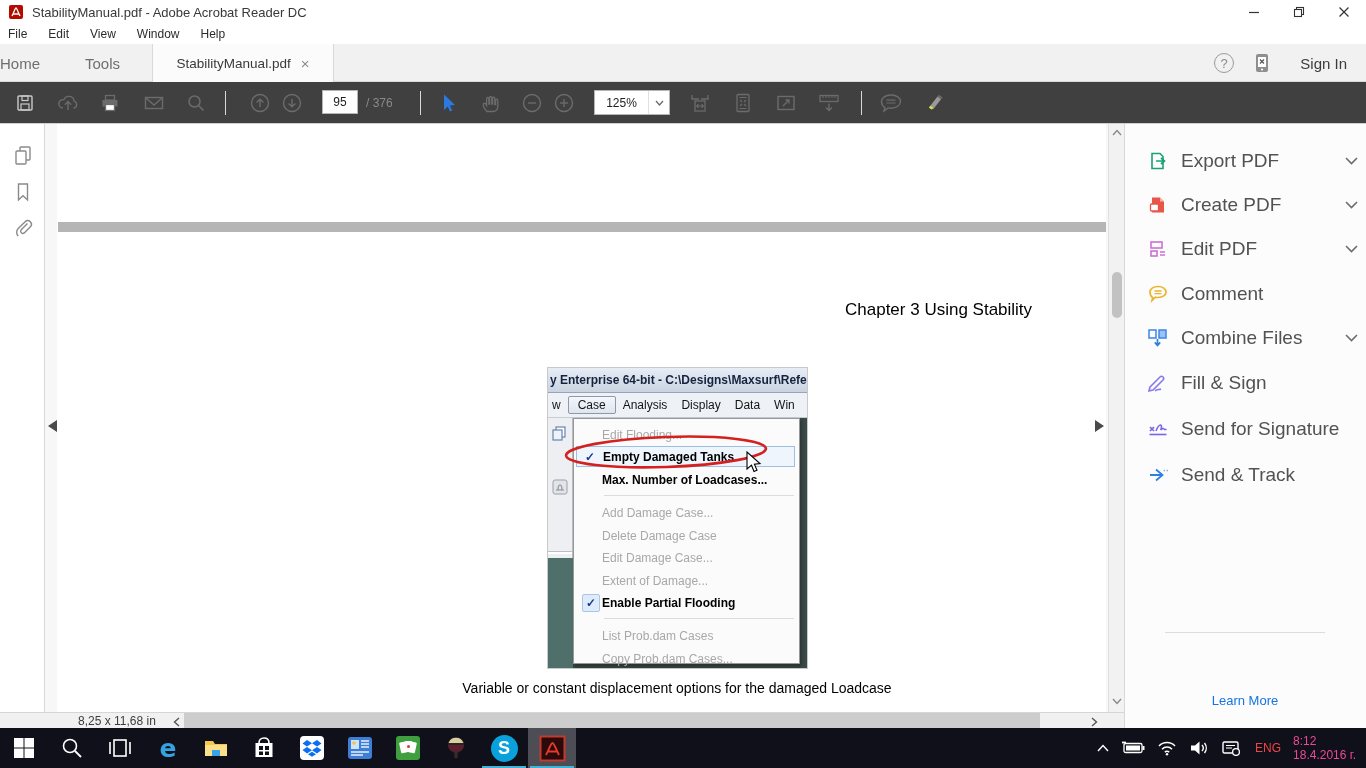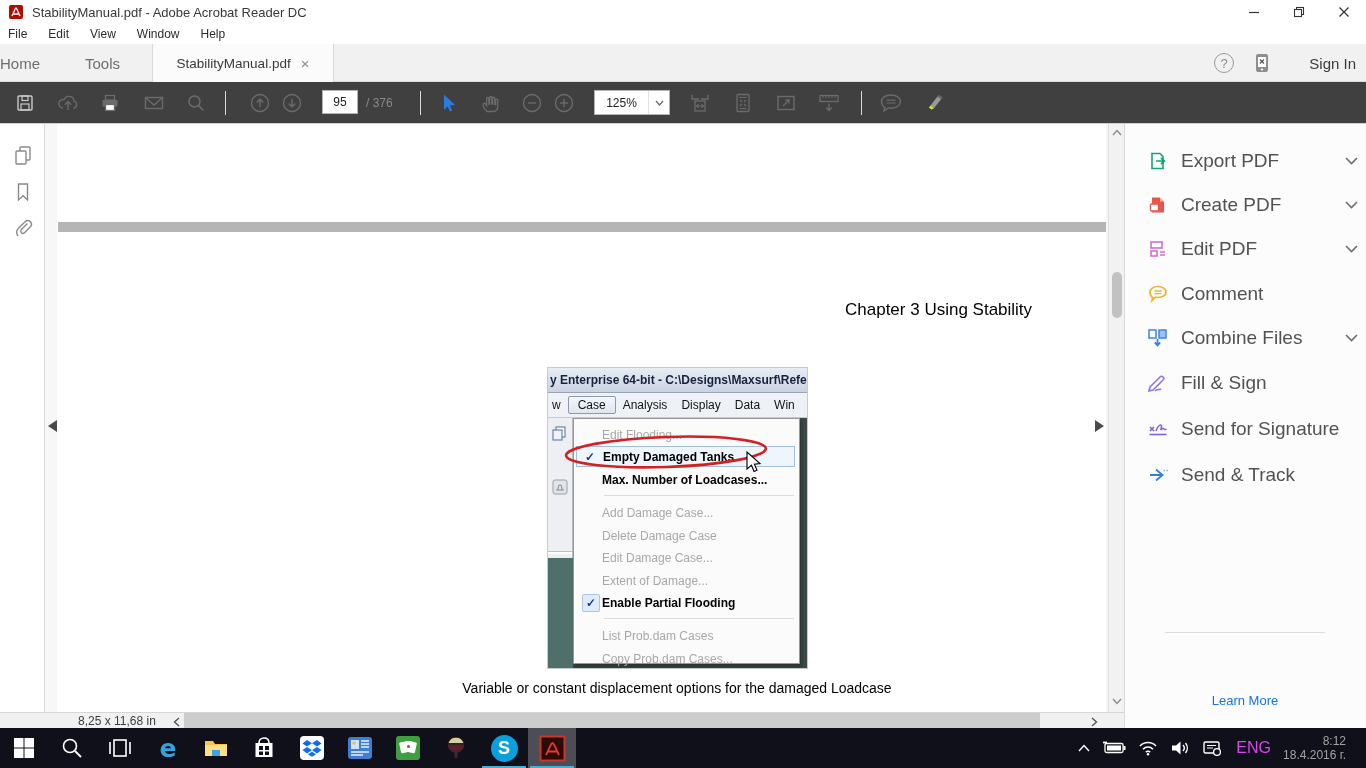--- a/index.html
+++ b/index.html
@@ -14,21 +14,21 @@
   .winbtn{width:45px;height:24px;display:flex;align-items:center;justify-content:center;background:transparent;border:0}
   
   .menubar{left:0;top:24px;width:1366px;height:20px;background:#fff;display:flex;align-items:center;padding-left:8px;box-sizing:border-box}
   .menubar span{font-size:12px;color:#2b2b2b;margin-right:21px;cursor:default}
   
   .tabbar{left:0;top:44px;width:1366px;height:38px;background:#f1f1f1;border-bottom:1px solid #d9d9d9;box-sizing:border-box}
   .tab-static{position:absolute;top:0;height:38px;display:flex;align-items:center;font-size:15px;color:#6e6e6e}
   .doc-tab{position:absolute;left:152px;top:0;width:180px;height:38px;background:#fbfbfb;border-left:1px solid #d9d9d9;border-right:1px solid #d9d9d9;display:flex;align-items:center;justify-content:center;gap:10px}
   .doc-tab .lbl{font-size:13.5px;color:#3a3a3a}
   .doc-tab .x{font-size:15px;color:#8a8a8a}
-  .signin{position:absolute;right:10px;top:0;height:38px;display:flex;align-items:center;font-size:15px;color:#3c3c3c}
+  .signin{position:absolute;right:19px;top:0;height:38px;display:flex;align-items:center;font-size:15px;color:#3c3c3c}
   .helpcircle{width:20px;height:20px;border-radius:50%;border:1.6px solid #9a9a9a;color:#8a8a8a;font-size:13px;display:flex;align-items:center;justify-content:center;box-sizing:border-box}
   
   .toolbar{left:0;top:82px;width:1366px;height:42px;background:#404040;border-bottom:1px solid #cfcfcf;box-sizing:border-box}
   .tbtn{position:absolute;top:5px;width:32px;height:32px;background:transparent;border:0;display:flex;align-items:center;justify-content:center;padding:0}
   .tsep{position:absolute;top:9px;width:1px;height:24px;background:#d8d8d8}
   .page-input{position:absolute;left:322px;top:8px;width:36px;height:24px;border:1px solid #b5b5b5;background:#fff;text-align:center;font-size:12px;color:#222;font-family:"Liberation Sans",sans-serif;box-sizing:border-box}
   .page-total{position:absolute;left:366px;top:14px;font-size:12px;color:#8a8a8a}
   .zoombox{position:absolute;left:594px;top:8px;width:76px;height:25px;border:1px solid #b5b5b5;background:#fff;display:flex;align-items:center;box-sizing:border-box}
   .zoombox .zl{flex:1;text-align:center;font-size:12px;color:#222}
   .zoombox .zd{width:20px;height:100%;display:flex;align-items:center;justify-content:center;border-left:1px solid #e0e0e0}
@@ -80,22 +80,22 @@
   .learnmore{position:absolute;left:20px;top:568px;width:200px;text-align:center;font-size:13px;color:#1474e6;background:transparent;border:0}
   
   .taskbar{left:0;top:728px;width:1366px;height:40px;background:#10101a}
   .tslot{position:absolute;top:0;width:48px;height:40px;display:flex;align-items:center;justify-content:center;background:transparent;border:0;padding:0}
   .tslot.active::after{content:"";position:absolute;left:2px;bottom:0;width:44px;height:2px;background:#41b1d6}
   .tslot.focused{background:#4d4d56}
   .edge-glyph{font-size:25px;font-weight:bold;color:#35a3e0;font-family:"DejaVu Sans",sans-serif}
   .skype-badge{width:27px;height:27px;border-radius:50%;background:#0aa0dc;color:#fff;font-size:18px;font-weight:bold;display:flex;align-items:center;justify-content:center}
   .tray{position:absolute;right:0;top:0;height:40px;display:flex;align-items:center}
   .trayitem{height:40px;display:flex;align-items:center;justify-content:center;background:transparent;border:0;padding:0 6px}
-  .lang{color:#d946ef;font-size:16px;padding:0 8px}
-  .clock{color:#a3a3a3;font-size:12px;text-align:right;line-height:14px;padding:0 20px 0 4px}
+  .lang{color:#ef4444;font-size:12px;padding:0 8px}
+  .clock{color:#ec4899;font-size:12px;text-align:left;line-height:14px;padding:0 10px 0 4px}
 </style>
 </head>
 <body>
 
 <div class="abs titlebar">
   <span style="margin-left:8px">
     <svg width="16" height="16" viewBox="0 0 16 16">
         <rect x="1" y="1" width="14" height="14" rx="2" fill="#b30b00"></rect>
         <path d="M4 12c2-4 3.2-8 4-8s2 4 4 8M5 10h6" stroke="#fff" stroke-width="1.3" fill="none"></path>
       </svg>

